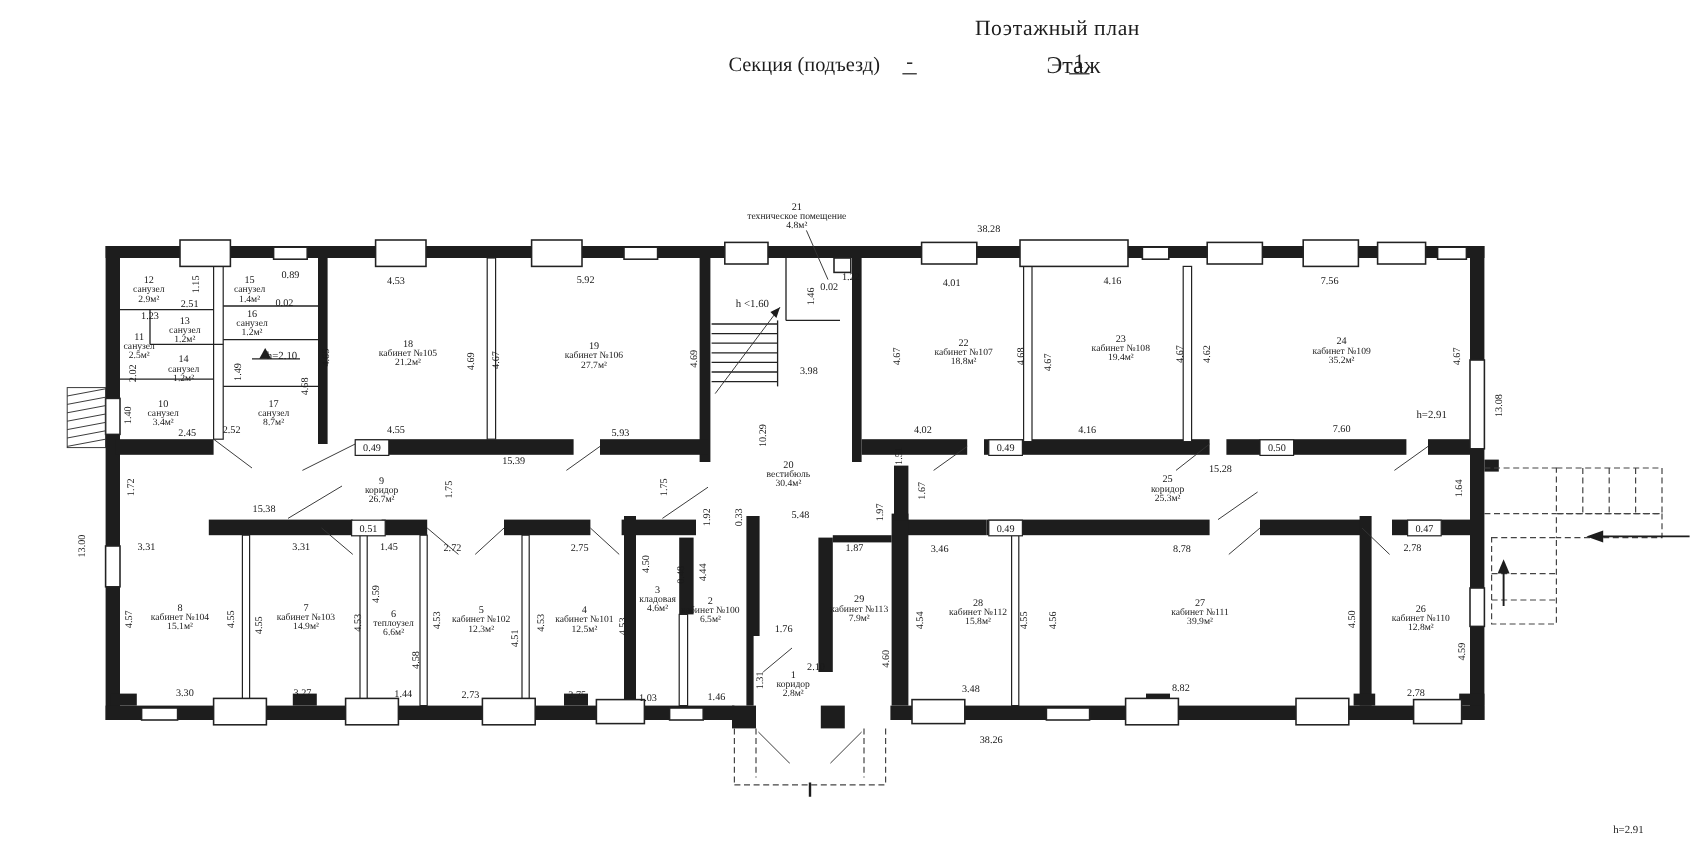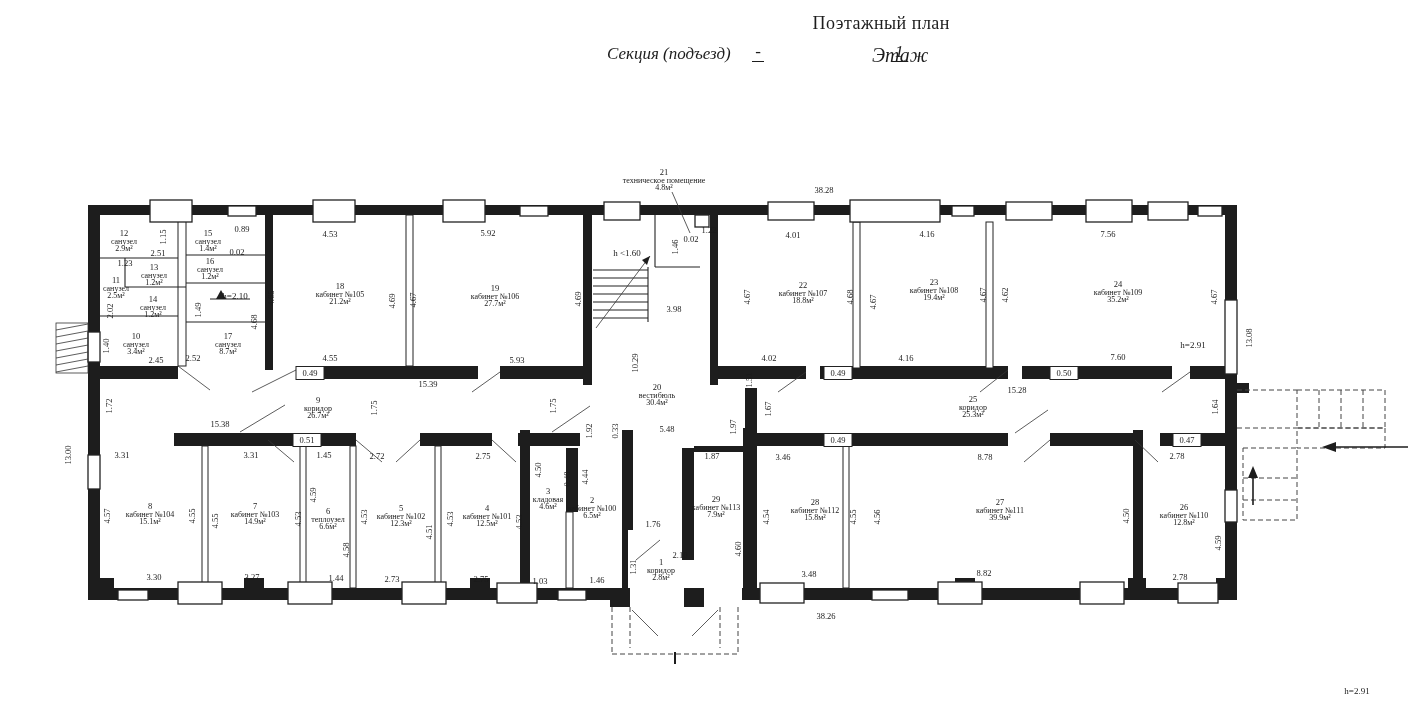--- a/index.html
+++ b/index.html
@@ -1,17 +1,17 @@
 <!DOCTYPE html>
 <html><head>
 <meta charset="utf-8">
 <style>
   html,body{margin:0;padding:0;background:#fff;}
   body{width:1415px;height:714px;position:relative;font-family:"Liberation Serif",serif;color:#1d1d1d;overflow:hidden;}
-  .titleblock span{white-space:nowrap;font-style:italic;}
+  .titleblock span{white-space:nowrap;}
   .t1{position:absolute;top:13px;left:560px;width:390px;text-align:right;font-size:18px;letter-spacing:.5px;}
   .t2a{position:absolute;top:44px;left:607px;font-size:17px;}
   .t2b{position:absolute;top:42px;left:752px;font-size:17px;border-bottom:1.4px solid #1d1d1d;min-width:12px;text-align:center;line-height:19px;}
   .t2c{position:absolute;top:44px;left:836px;font-size:20px;margin-left:36px;}
   .t2d{position:absolute;top:42px;left:891px;font-size:17px;border-bottom:1.4px solid #1d1d1d;padding:0 4px;line-height:19px;}
   svg{position:absolute;left:0;top:0;}
   .w{fill:#1d1d1d;stroke:none;}
   .tw{fill:#fff;stroke:#222;stroke-width:1;}
   .win{fill:#fff;stroke:#222;stroke-width:1.3;}
   .ln{stroke:#222;stroke-width:1.1;fill:none;}

